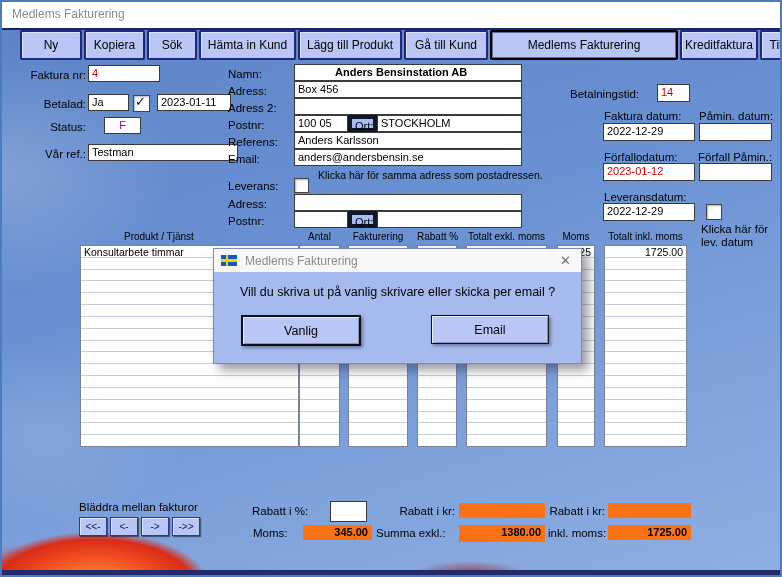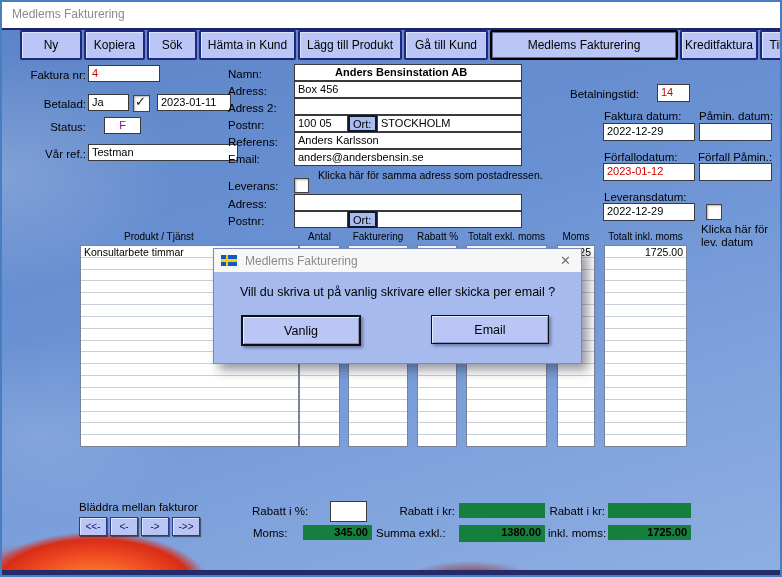--- a/index.html
+++ b/index.html
@@ -30,21 +30,21 @@
   .w1{width:58px}.w2{width:57px}.w3{width:46px}.w4{width:93px}.w5{width:100px}
   .w6{width:80px}.w7{width:184px}.w8{width:74px}.w9{width:56px}
   
   .lbl{position:absolute;font-size:11.5px;color:#000;white-space:nowrap;z-index:5;}
   .lbl.r{text-align:right;}
   .fld{position:absolute;background:#fff;border:1px solid #3a3a3a;font-size:11px;line-height:15px;
        padding:0 3px;overflow:hidden;white-space:nowrap;color:#000;box-sizing:border-box;z-index:5;}
   .fld.red{color:#cc0000;}
   .fld.magenta{color:#990099;text-align:center;}
   .fld.bold{font-weight:bold;padding-left:40px;}
-  .ortlbl{position:absolute;background:#a9bcef;border:2px solid #0f172a;font-size:11px;line-height:15px;
+  .ortlbl{position:absolute;background:#a9bcef;border:4px solid #0f172a;font-size:11px;line-height:15px;
           padding:0 3px;box-sizing:border-box;z-index:6;}
   .cb{position:absolute;background:#fff;border:1px solid #444;box-shadow:inset 1px 1px 2px rgba(0,0,0,0.3);z-index:5;}
   .cb.checked::after{content:"✓";position:absolute;left:1px;top:-2px;font-size:13px;font-weight:bold;color:#111;}
   .small{font-size:10.5px;}
   
   #grid{position:absolute;inset:0;z-index:4;}
   .th{position:absolute;top:231px;font-size:10px;color:#000;text-align:center;white-space:nowrap;}
   .th.left{text-align:left;}
   .tcol{position:absolute;top:245px;height:202px;background:#fff;border:1px solid #76839a;
         display:flex;flex-direction:column;box-sizing:border-box;}
@@ -65,21 +65,21 @@
   .dlg-msg{position:absolute;left:0;right:0;top:36px;text-align:center;font-size:12.5px;color:#000;}
   .dlg-btn{position:absolute;top:66px;width:116px;height:27px;background:#bac7f6;font-size:12.5px;
            display:flex;align-items:center;justify-content:center;
            box-shadow:inset 1px 1px 0 #e6ecff, inset -1px -1px 0 #8793c4, 2px 2px 3px rgba(0,0,0,0.35);}
   .dlg-btn.default{left:27px;border:2px solid #111;}
   .dlg-btn.plain{left:217px;border:1px solid #111;}
   
   .navbtn{position:absolute;top:517px;width:26px;height:17px;background:#b9c6f5;border:1px solid #2a3a8c;
           box-shadow:1px 1px 1px rgba(0,0,0,0.45), inset 1px 1px 0 #dfe6ff;font-size:10px;color:#15155c;
           display:flex;align-items:center;justify-content:center;z-index:5;}
-  .sum{position:absolute;background:#15803d;font-size:11px;line-height:15px;text-align:right;
+  .sum{position:absolute;background:#f97316;font-size:11px;line-height:15px;text-align:right;
        padding:0 4px;box-sizing:border-box;z-index:5;}
   .sum.b{font-weight:bold;}
 </style>
 </head>
 <body>
 
 <div id="window">
   <div class="bg"></div>
   <div class="bottom-strip"></div>
 

